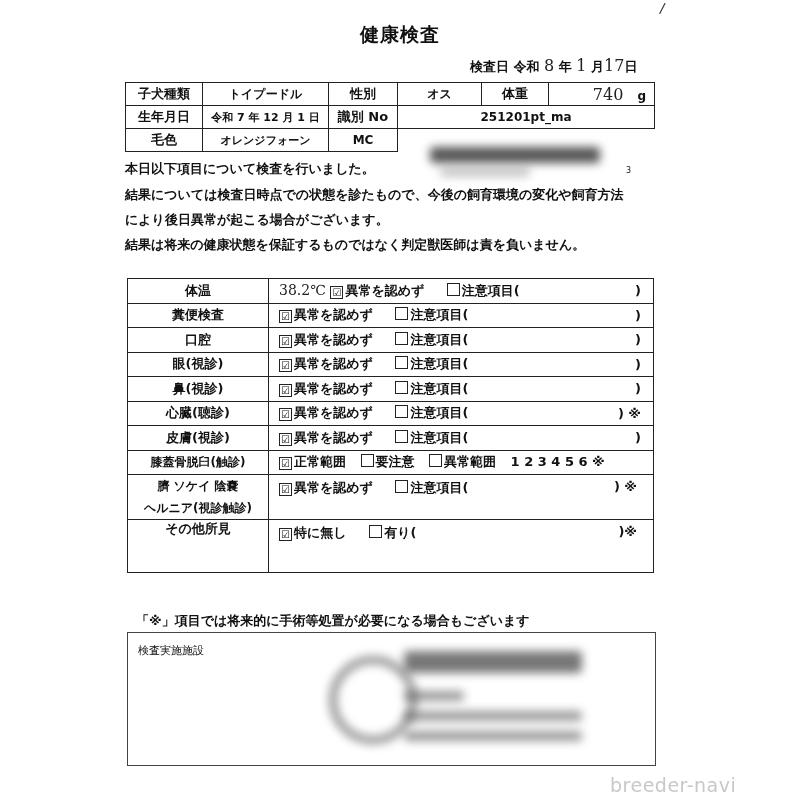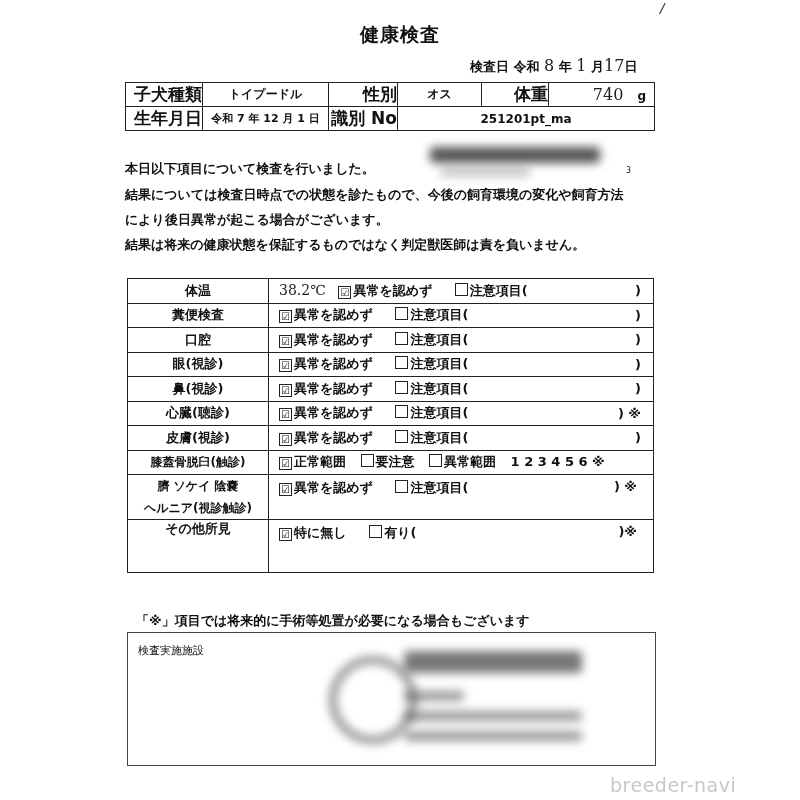--- a/index.html
+++ b/index.html
@@ -8,21 +8,21 @@
   .abs{position:absolute;}
   .title{left:0;width:800px;top:22px;text-align:center;font-size:19px;font-weight:bold;
          letter-spacing:1px;}
   .title span{text-underline-offset:3px;}
   .corner-mark{left:660px;top:0px;font-size:14px;color:#333;transform:rotate(10deg);}
   .exam-date{left:470px;top:56px;font-size:13px;font-weight:bold;}
   .hand{font-family:"DejaVu Serif",serif;font-weight:normal;font-size:16px;color:#222;}
   table{border-collapse:collapse;}
   .info{left:125px;top:82px;width:530px;}
   .info td{border:1px solid #222;height:22px;font-size:12px;font-weight:bold;text-align:center;padding:0;}
-  .info td.lab{font-size:17px;text-align:right;}
+  .info td.lab{font-size:13px;}
   .blur{filter:blur(5px);background:#555;border-radius:4px;}
   .para{left:125px;font-size:13px;font-weight:bold;white-space:nowrap;}
   .exam{left:127px;top:278px;width:527px;}
   .exam td{border:1px solid #222;font-size:13px;padding:0;height:23.5px;}
   .exam td.lab{width:140px;text-align:center;font-weight:bold;}
   .exam td.val{padding-left:10px;font-weight:bold;position:relative;}
   .exam .opt{display:inline-block;margin-right:18px;}
   .exam .close{position:absolute;right:12px;top:4px;}
   .box{display:inline-block;width:11px;height:11px;border:1px solid #222;margin-right:2px;
        vertical-align:-1px;font-size:10px;line-height:11px;text-align:center;font-weight:bold;}
@@ -57,38 +57,44 @@
     <td style="text-align:right;padding-right:8px">
       <span class="hand" style="margin-right:14px">740</span><span>g</span>
     </td>
   </tr>
   <tr>
     <td class="lab">生年月日</td>
     <td style="font-size:11px">令和 7 年 12 月 1 日</td>
     <td class="lab">識別 No</td>
     <td colspan="3">251201pt_ma</td>
   </tr>
+  <tr>
+    <td class="lab">毛色</td>
+    <td style="font-size:11px">オレンジフォーン</td>
+    <td>MC</td>
+    <td colspan="3" style="border:none"></td>
+  </tr>
 </tbody>
   </table>
 
 <div class="abs blur" style="left:430px;top:147px;width:170px;height:16px;"></div>
 <div class="abs blur" style="left:440px;top:168px;width:90px;height:8px;opacity:0.4"></div>
 <div class="abs" style="left:626px;top:166px;font-size:8px;">3</div>
 
 <div class="abs para" style="top:160px"> 本日以下項目について検査を行いました。</div>
 <div class="abs para" style="top:186px">結果については検査日時点での状態を診たもので、今後の飼育環境の変化や飼育方法</div>
 <div class="abs para" style="top:211px">により後日異常が起こる場合がございます。</div>
 <div class="abs para" style="top:236px">結果は将来の健康状態を保証するものではなく判定獣医師は責を負いません。</div>
 
 <table class="abs exam">
   <tbody>
       <tr>
     <td class="lab">体温</td>
     <td class="val">
-      <span class="hand" style="font-size:14px;margin-right:8px">38.2℃</span>
+      <span class="hand" style="font-size:14px;">38.2℃</span>
       <span class="opt"><span class="box">☑</span><span>異常を認めず</span></span>
       <span class="opt"><span class="box"></span><span>注意項目(</span></span>
       <span class="close">)</span>
     </td>
   </tr>
   <tr>
     <td class="lab">糞便検査</td>
     <td class="val">
       <span class="opt"><span class="box">☑</span><span>異常を認めず</span></span>
       <span class="opt"><span class="box"></span><span>注意項目(</span></span>

